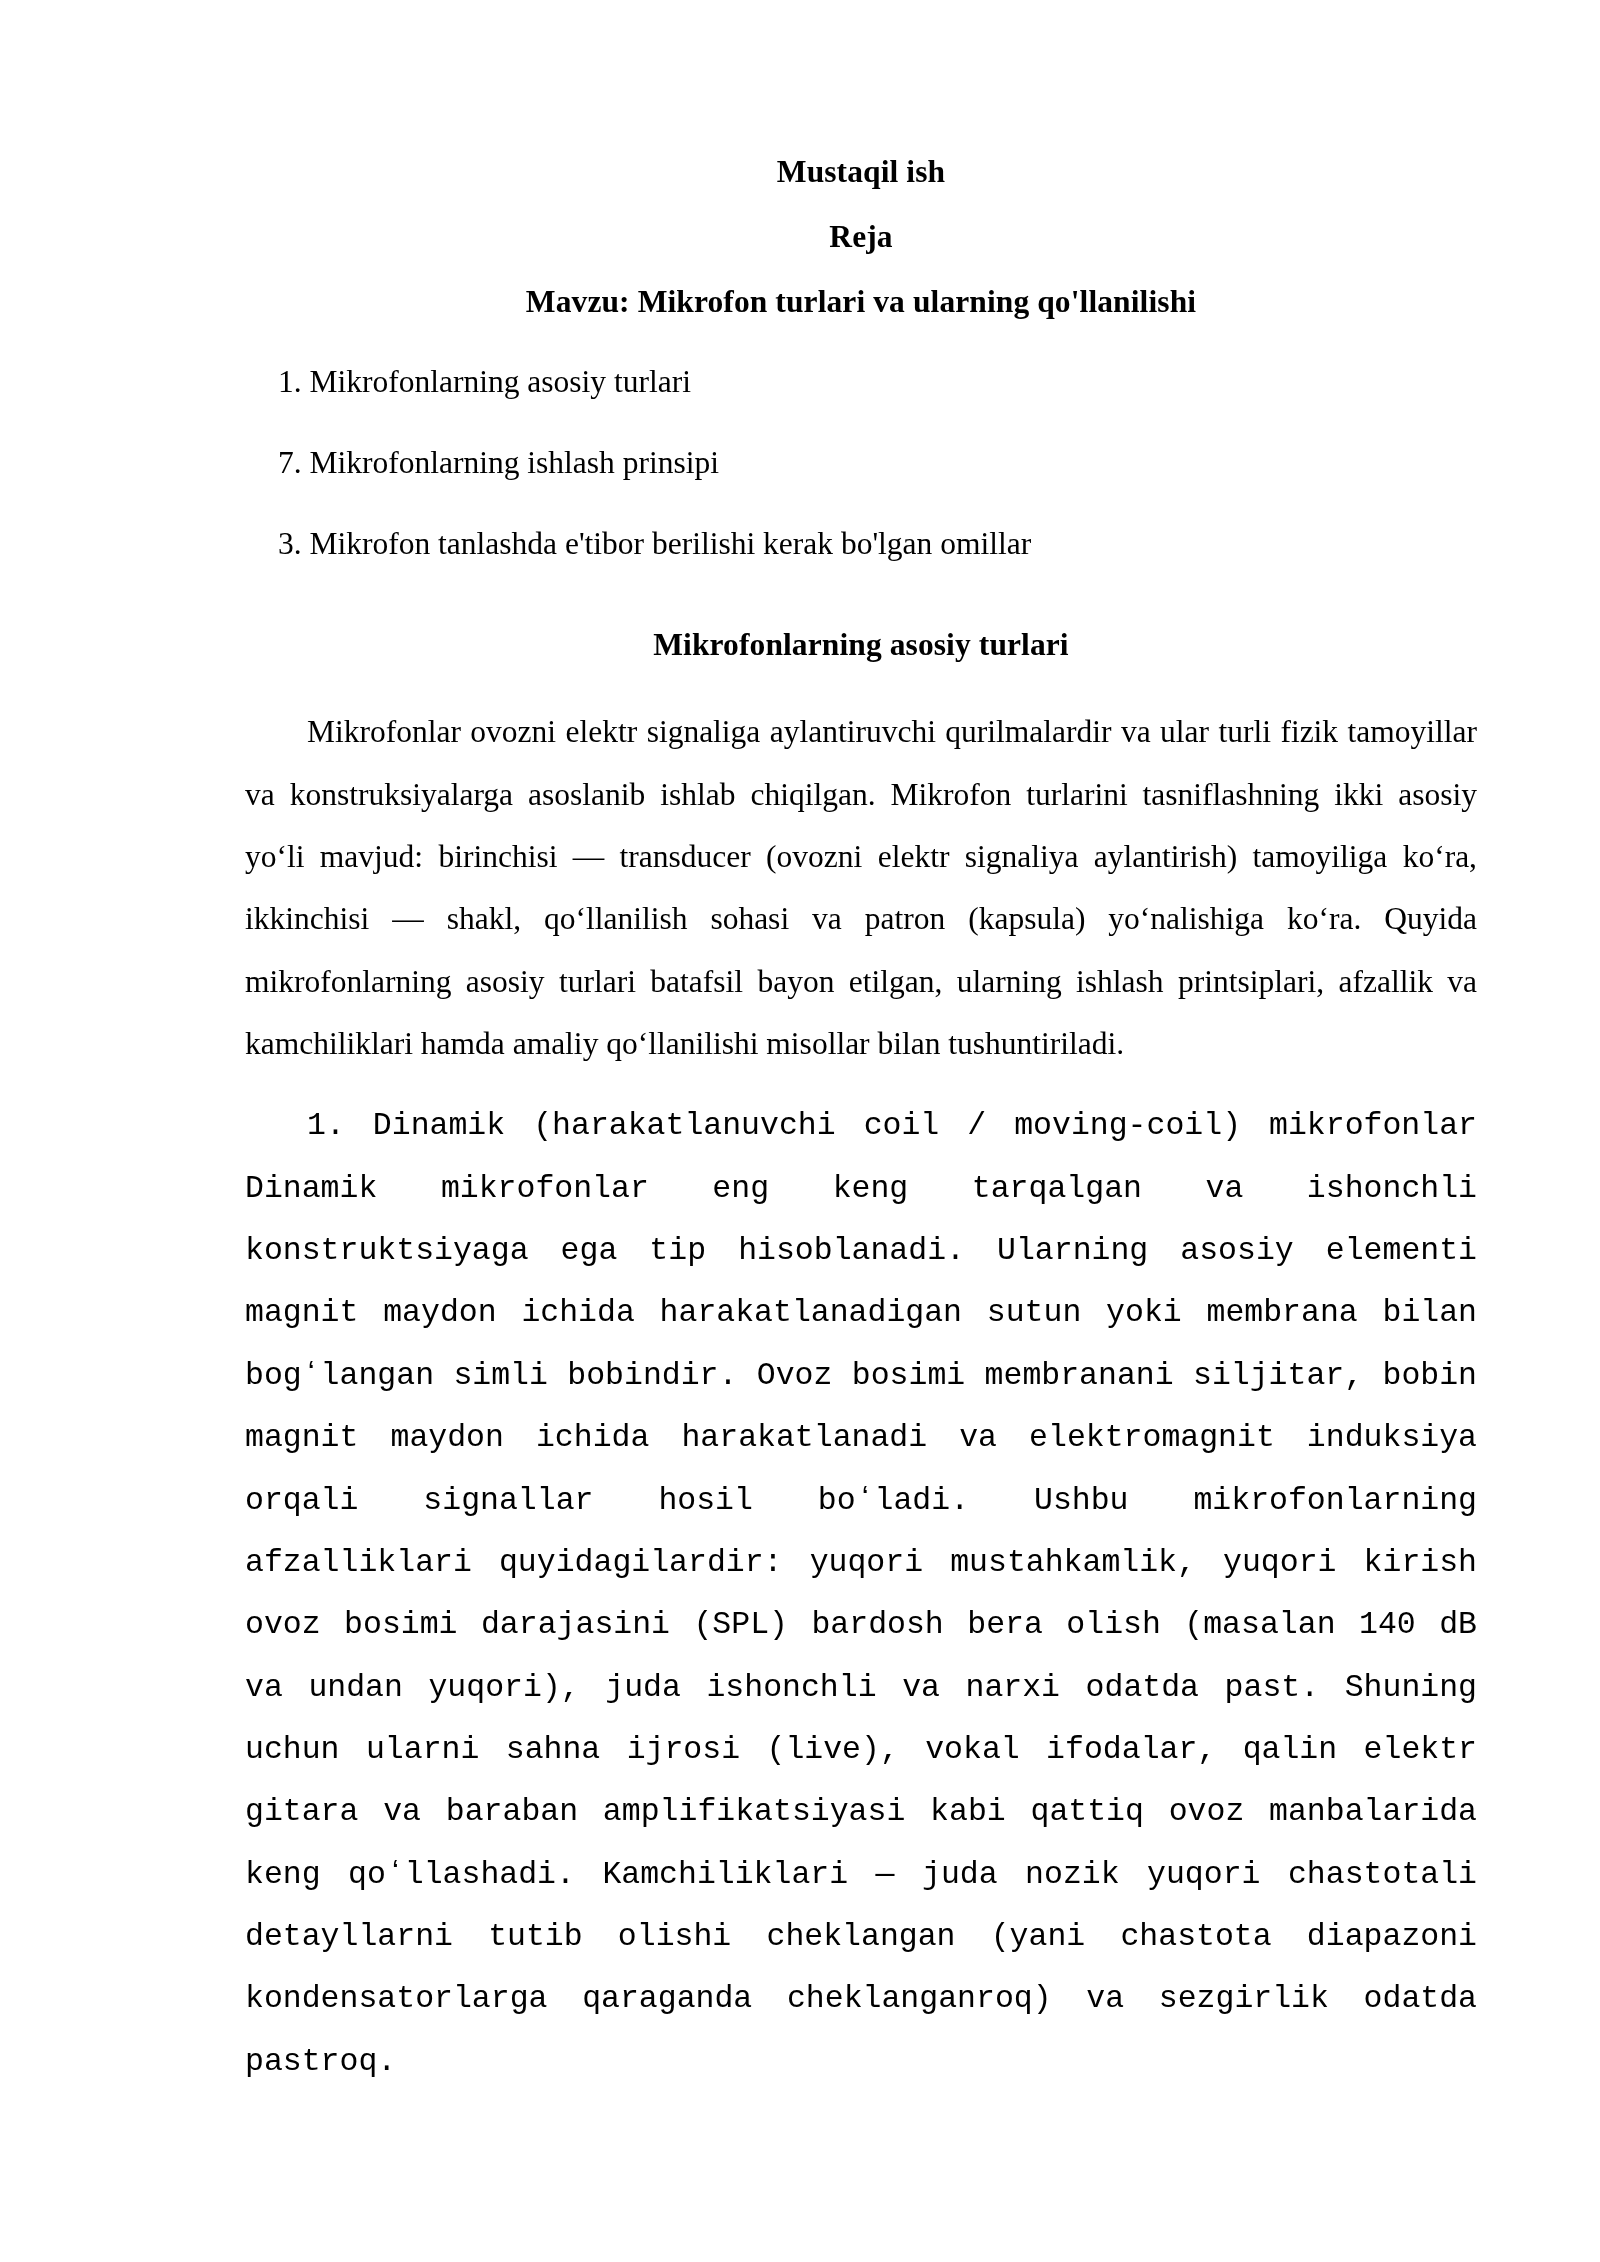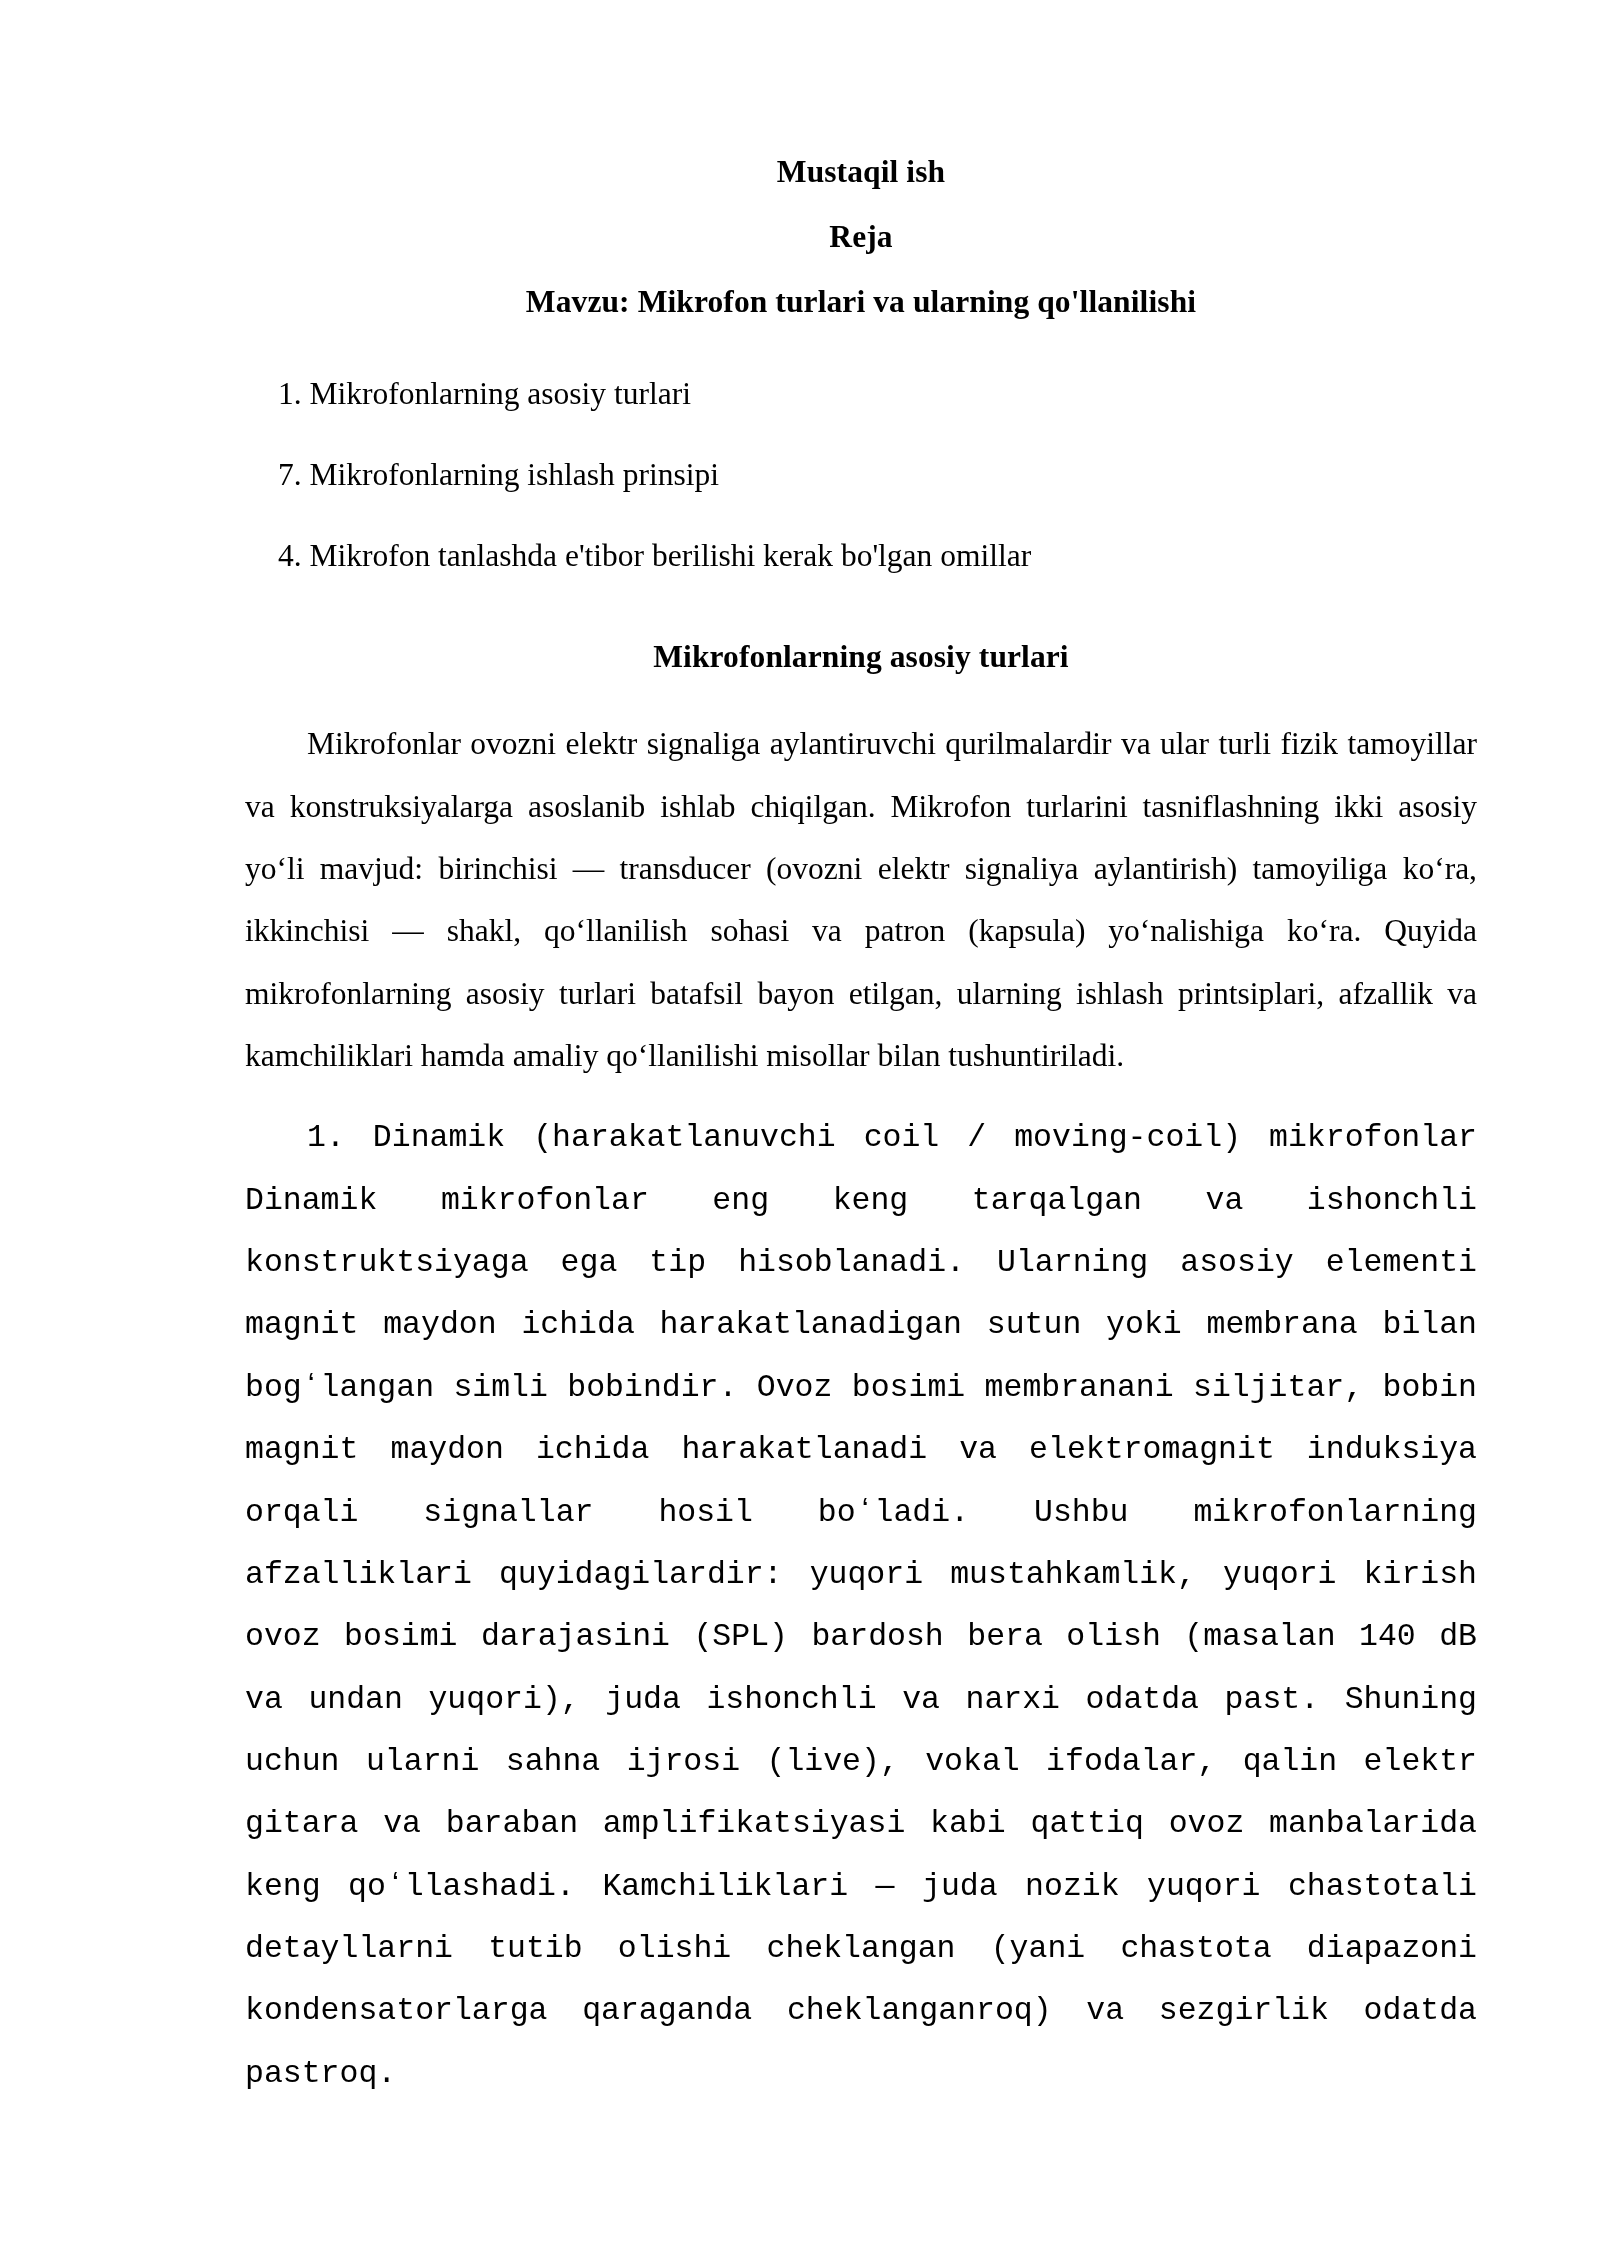--- a/index.html
+++ b/index.html
@@ -46,21 +46,21 @@
     margin: 0;
     padding: 0;
   }
   .plan-list li {
     font-size: 31.5px;
     line-height: 1.5;
     margin-top: 34px;
     padding-left: 41px;
     text-align: left;
   }
-  .plan-list li:first-child { margin-top: 44px; }
+  .plan-list li:first-child { margin-top: 32px; }
 
   p.body {
     font-size: 31.5px;
     line-height: 1.98;
     text-align: justify;
     text-justify: inter-word;
     margin: 8px;
     text-indent: 62px;
     hyphens: none;
   }
@@ -76,21 +76,21 @@
 
     <p class="heading h-title">Mustaqil ish</p>
 
     <p class="heading h-reja">Reja</p>
 
     <p class="heading h-subject">Mavzu: Mikrofon turlari va ularning qo'llanilishi</p>
 
     <ul class="plan-list">
       <li>1. Mikrofonlarning asosiy turlari</li>
       <li>7. Mikrofonlarning ishlash prinsipi</li>
-      <li>4. Mikrofon tanlashda e'tibor berilishi kerak bo'lgan omillar</li>
+      <li>3. Mikrofon tanlashda e'tibor berilishi kerak bo'lgan omillar</li>
     </ul>
 
     <p class="heading h-section">Mikrofonlarning asosiy turlari</p>
 
     <p class="body first">Mikrofonlar ovozni elektr signaliga aylantiruvchi qurilmalardir va ular turli fizik tamoyillar va konstruksiyalarga asoslanib ishlab chiqilgan. Mikrofon turlarini tasniflashning ikki asosiy yoʻli mavjud: birinchisi — transducer (ovozni elektr signaliya aylantirish) tamoyiliga koʻra, ikkinchisi — shakl, qoʻllanilish sohasi va patron (kapsula) yoʻnalishiga koʻra. Quyida mikrofonlarning asosiy turlari batafsil bayon etilgan, ularning ishlash printsiplari, afzallik va kamchiliklari hamda amaliy qoʻllanilishi misollar bilan tushuntiriladi.</p>
 
     <p class="body next">1. Dinamik (harakatlanuvchi coil / moving-coil) mikrofonlar Dinamik mikrofonlar eng keng tarqalgan va ishonchli konstruktsiyaga ega tip hisoblanadi. Ularning asosiy elementi magnit maydon ichida harakatlanadigan sutun yoki membrana bilan bogʻlangan simli bobindir. Ovoz bosimi membranani siljitar, bobin magnit maydon ichida harakatlanadi va elektromagnit induksiya orqali signallar hosil boʻladi. Ushbu mikrofonlarning afzalliklari quyidagilardir: yuqori mustahkamlik, yuqori kirish ovoz bosimi darajasini (SPL) bardosh bera olish (masalan 140 dB va undan yuqori), juda ishonchli va narxi odatda past. Shuning uchun ularni sahna ijrosi (live), vokal ifodalar, qalin elektr gitara va baraban amplifikatsiyasi kabi qattiq ovoz manbalarida keng qoʻllashadi. Kamchiliklari — juda nozik yuqori chastotali detayllarni tutib olishi cheklangan (yani chastota diapazoni kondensatorlarga qaraganda cheklanganroq) va sezgirlik odatda pastroq.</p>
 
 
   </div>

